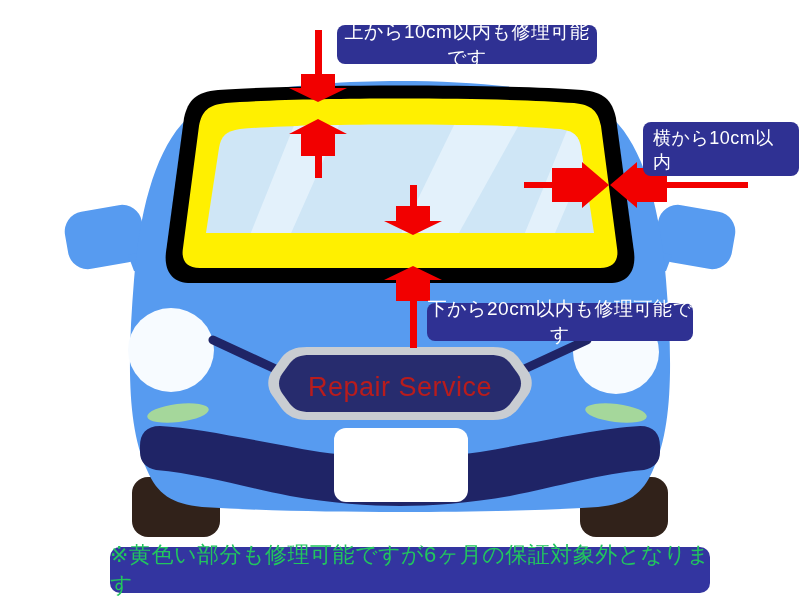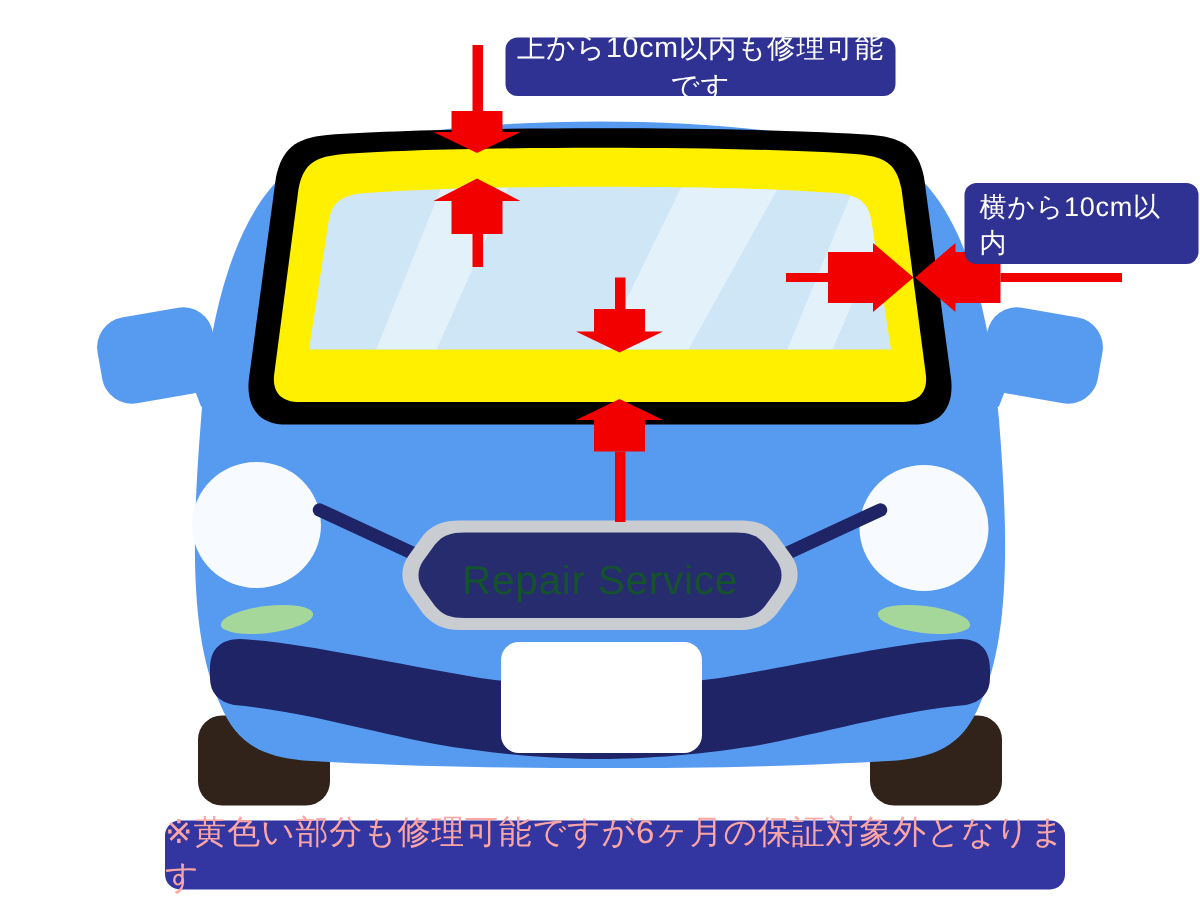--- a/index.html
+++ b/index.html
@@ -14,25 +14,25 @@
     box-sizing:border-box;letter-spacing:0.5px;
   }
   .callout-top{left:337px;top:25px;width:260px;height:39px;font-size:19px;}
   .callout-side{
     left:643px;top:122px;width:156px;height:54px;font-size:18px;line-height:1.35;
     flex-direction:row;align-items:flex-start;justify-content:center;padding:4px 10px;text-align:left;
   }
   .callout-bottomzone{left:427px;top:303px;width:266px;height:38px;font-size:19px;}
   .footer-bar{
     position:absolute;left:110px;top:547px;width:600px;height:46px;background:#3335a0;
-    color:#fca5a5;border-radius:10px;display:flex;align-items:center;justify-content:center;
+    color:#22c55e;border-radius:10px;display:flex;align-items:center;justify-content:center;
     font-size:22px;letter-spacing:0.5px;
   }
   .grille-text{
-    position:absolute;left:280px;top:369px;width:240px;height:36px;color:#14532d;
+    position:absolute;left:280px;top:369px;width:240px;height:36px;color:#b91c1c;
     display:flex;align-items:center;justify-content:center;font-size:27px;letter-spacing:0.5px;
   }
 </style>
 </head>
 <body>
 
 <div class="stage">
 
   <svg width="800" height="600" viewBox="0 0 800 600">
     <defs>
@@ -109,20 +109,23 @@
   </svg>
 
   <div class="callout callout-top">
     <span>上から10cm以内も修理可能です</span>
   </div>
 
   <div class="callout callout-side">
     <span>横から10cm以内</span>
   </div>
 
+  <div class="callout callout-bottomzone">
+    <span>下から20cm以内も修理可能です</span>
+  </div>
 
   <div class="grille-text">
     <span>Repair Service</span>
   </div>
 
   <div class="footer-bar">
     <span>※黄色い部分も修理可能ですが6ヶ月の保証対象外となります</span>
   </div>
 
 </div>

